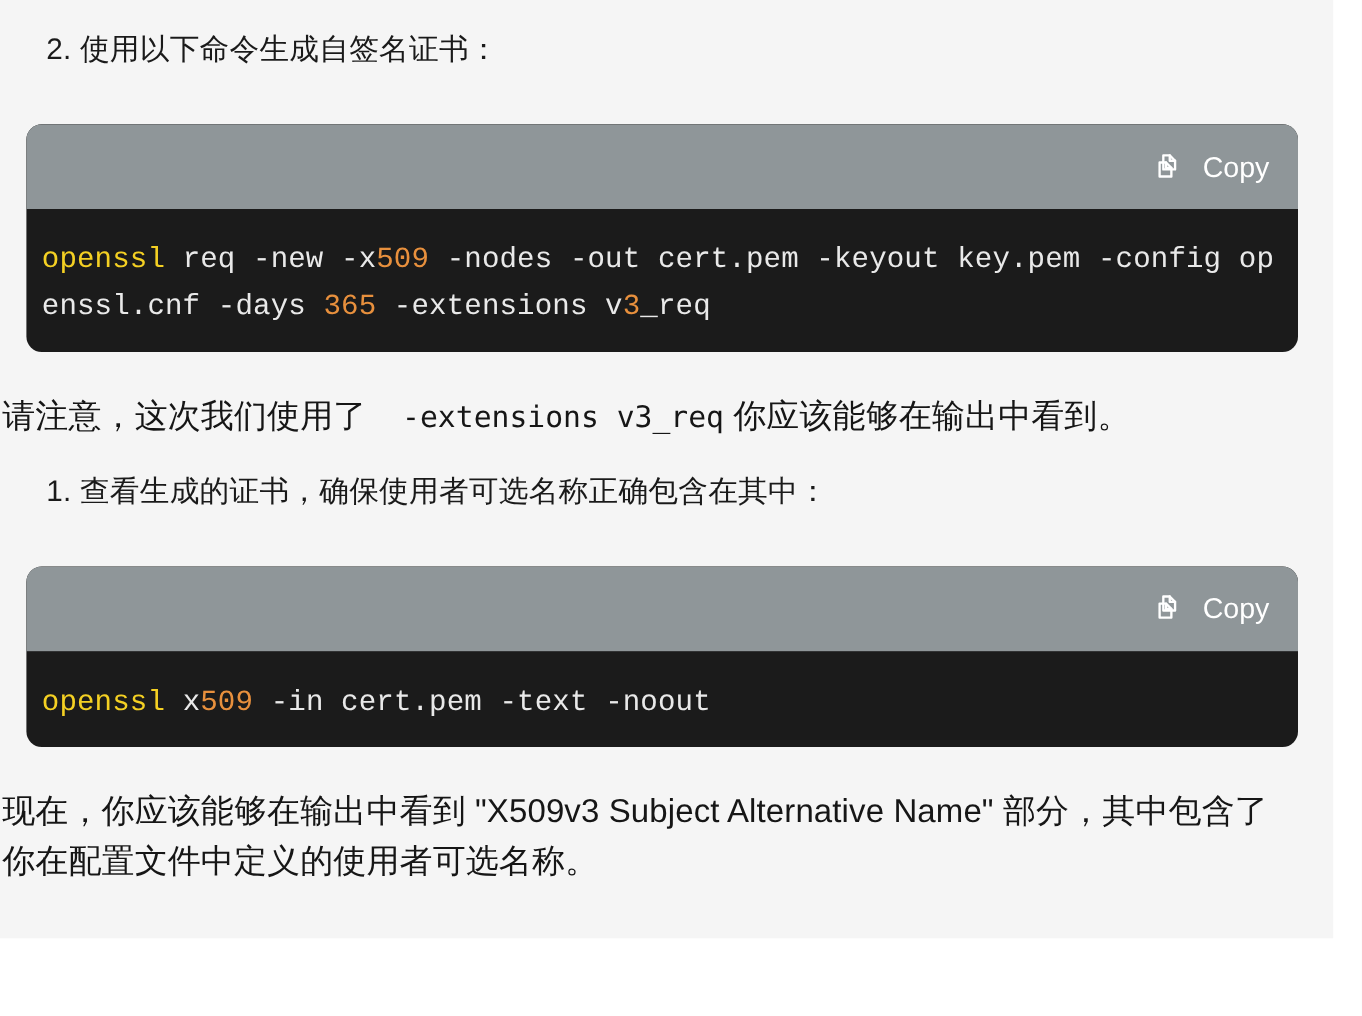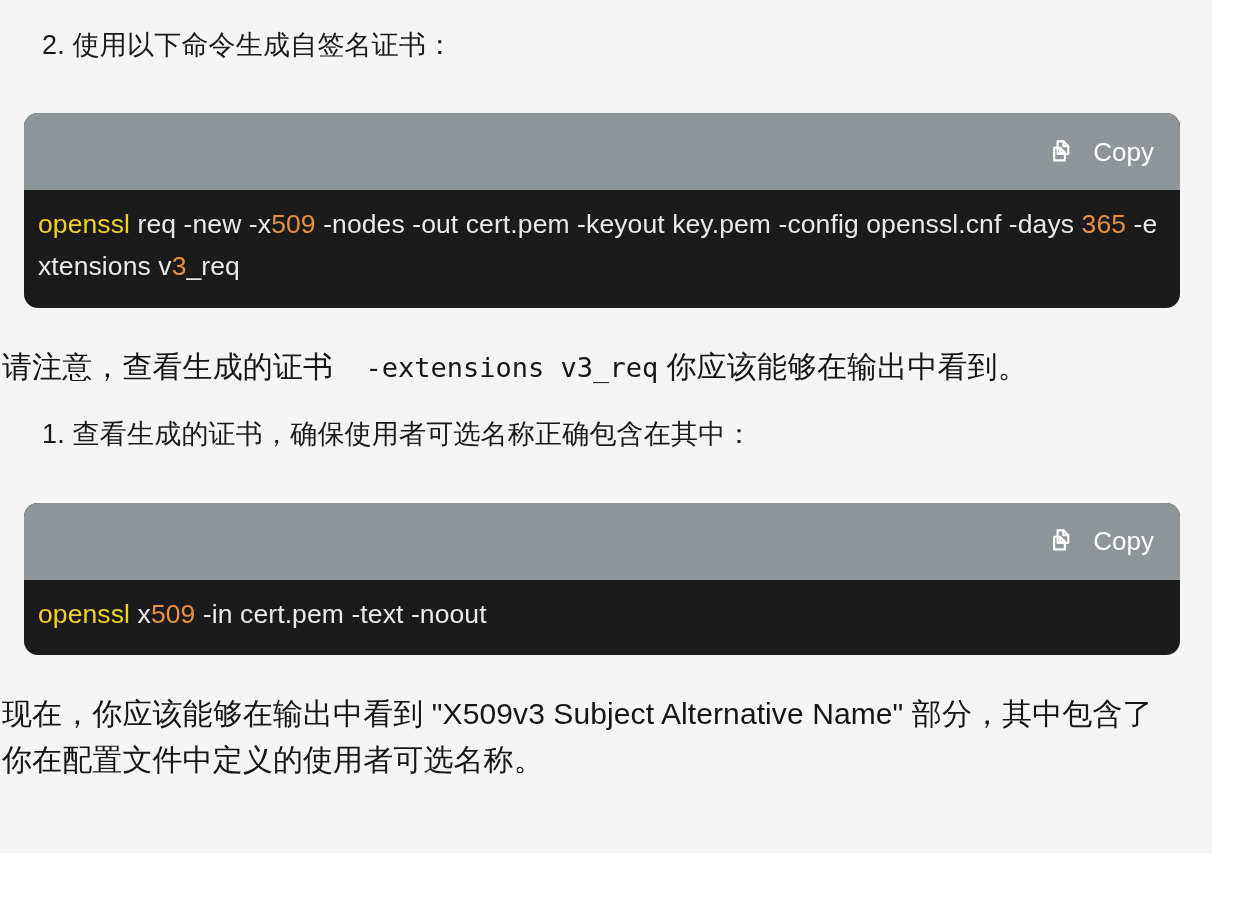--- a/index.html
+++ b/index.html
@@ -85,22 +85,22 @@
     border: 0;
     font-family: "Liberation Sans", sans-serif;
     padding: 4px 2px;
   }
   .copy-btn .copy-icon {
     display: inline-flex;
     width: 27px;
     height: 28px;
   }
   .code-body {
-    padding: 14px 18px 20px 14px;
-    font-family: Liberation Sans, sans-serif;
+    padding: 26px 18px 20px 14px;
+    font-family: Liberation Mono, monospace;
     font-size: 26.5px;
     line-height: 1.58;
     color: #e9e9e9;
     white-space: pre-wrap;
     word-break: break-all;
     letter-spacing: 0.1px;
   }
   .tok-cmd  { color: #f4d023; }
   .tok-num  { color: #e8903d; }
   .tok-def  { color: #e9e9e9; }
@@ -133,21 +133,21 @@
             </svg>
           </span>
           <span>Copy</span>
         </button>
       </div>
       <div class="code-body"><span class="tok-cmd">openssl</span><span class="tok-def"> req -new -x</span><span class="tok-num">509</span><span class="tok-def"> -nodes -out cert.pem -keyout key.pem -config openssl.cnf -days </span><span class="tok-num">365</span><span class="tok-def"> -extensions v</span><span class="tok-num">3</span><span class="tok-def">_req</span></div>
     </div>
 
     <div class="spacer-md"></div>
 
-    <p class="para"><span>请注意，查看生成的证书 </span><code class="inline">-extensions v3_req</code><span> 你应该能够在输出中看到。</span></p>
+    <p class="para"><span>请注意，这次我们使用了 </span><code class="inline">-extensions v3_req</code><span> 你应该能够在输出中看到。</span></p>
 
     <div class="spacer-sm"></div>
 
     <p class="step">1. 查看生成的证书，确保使用者可选名称正确包含在其中：</p>
 
     <div class="spacer-lg"></div>
 
     <div class="codeblock">
       <div class="code-header">
         <button class="copy-btn">

